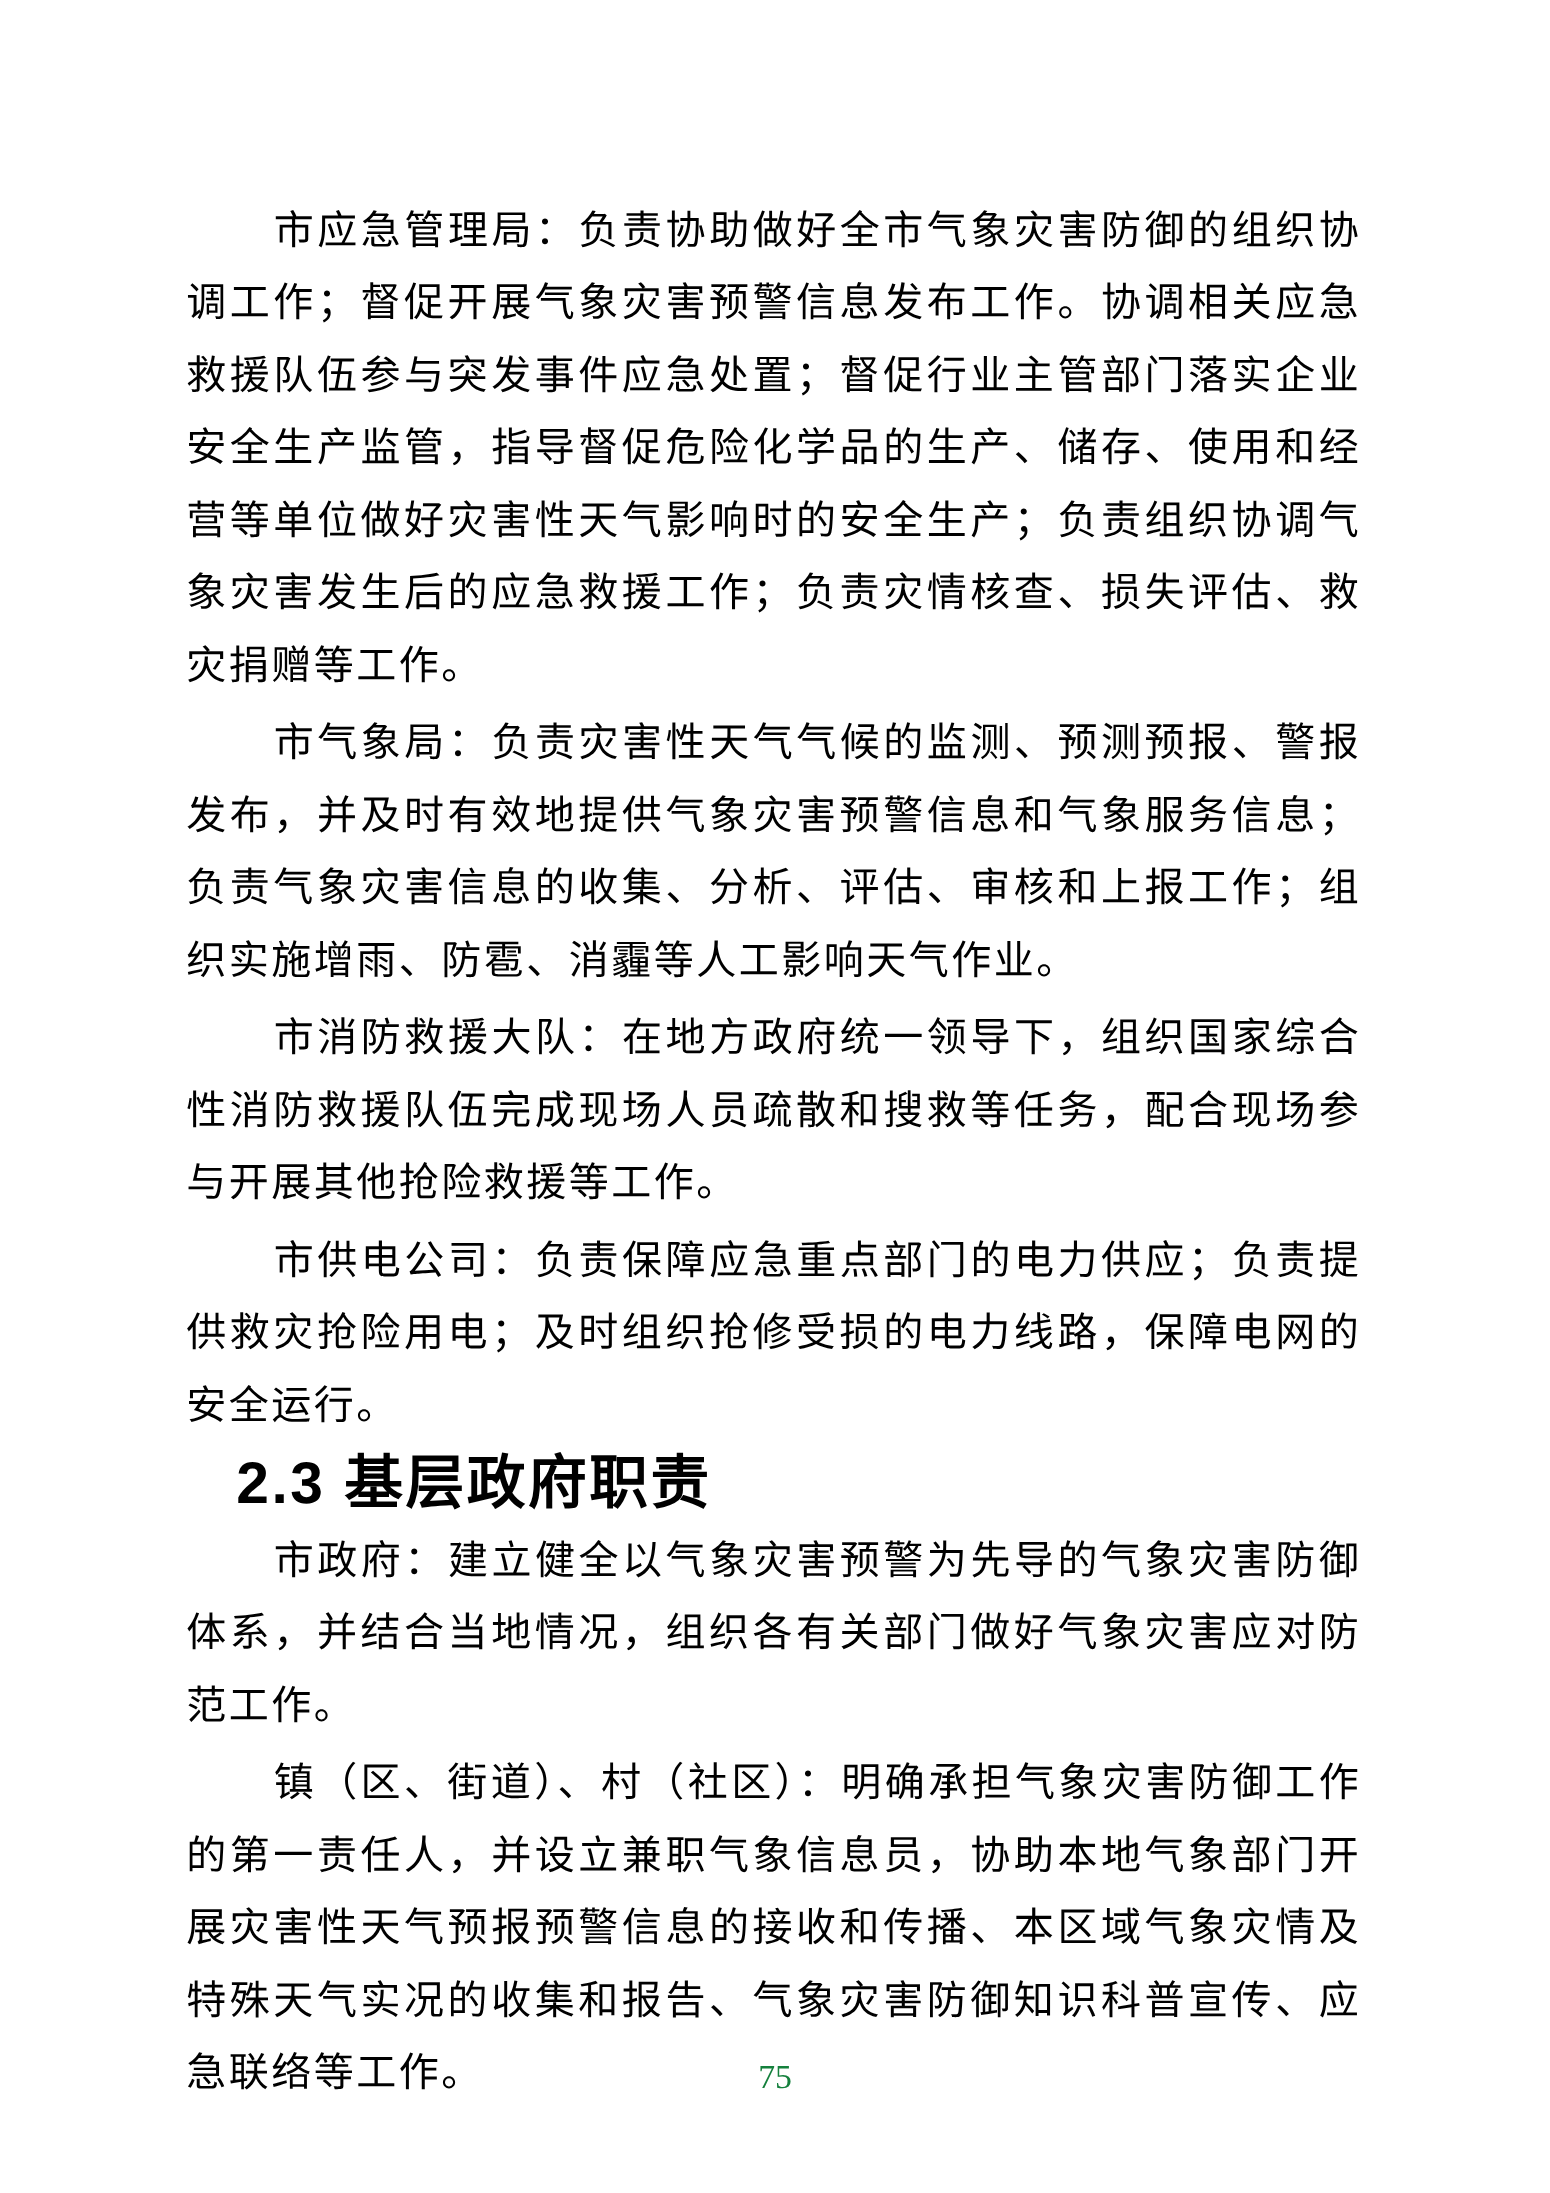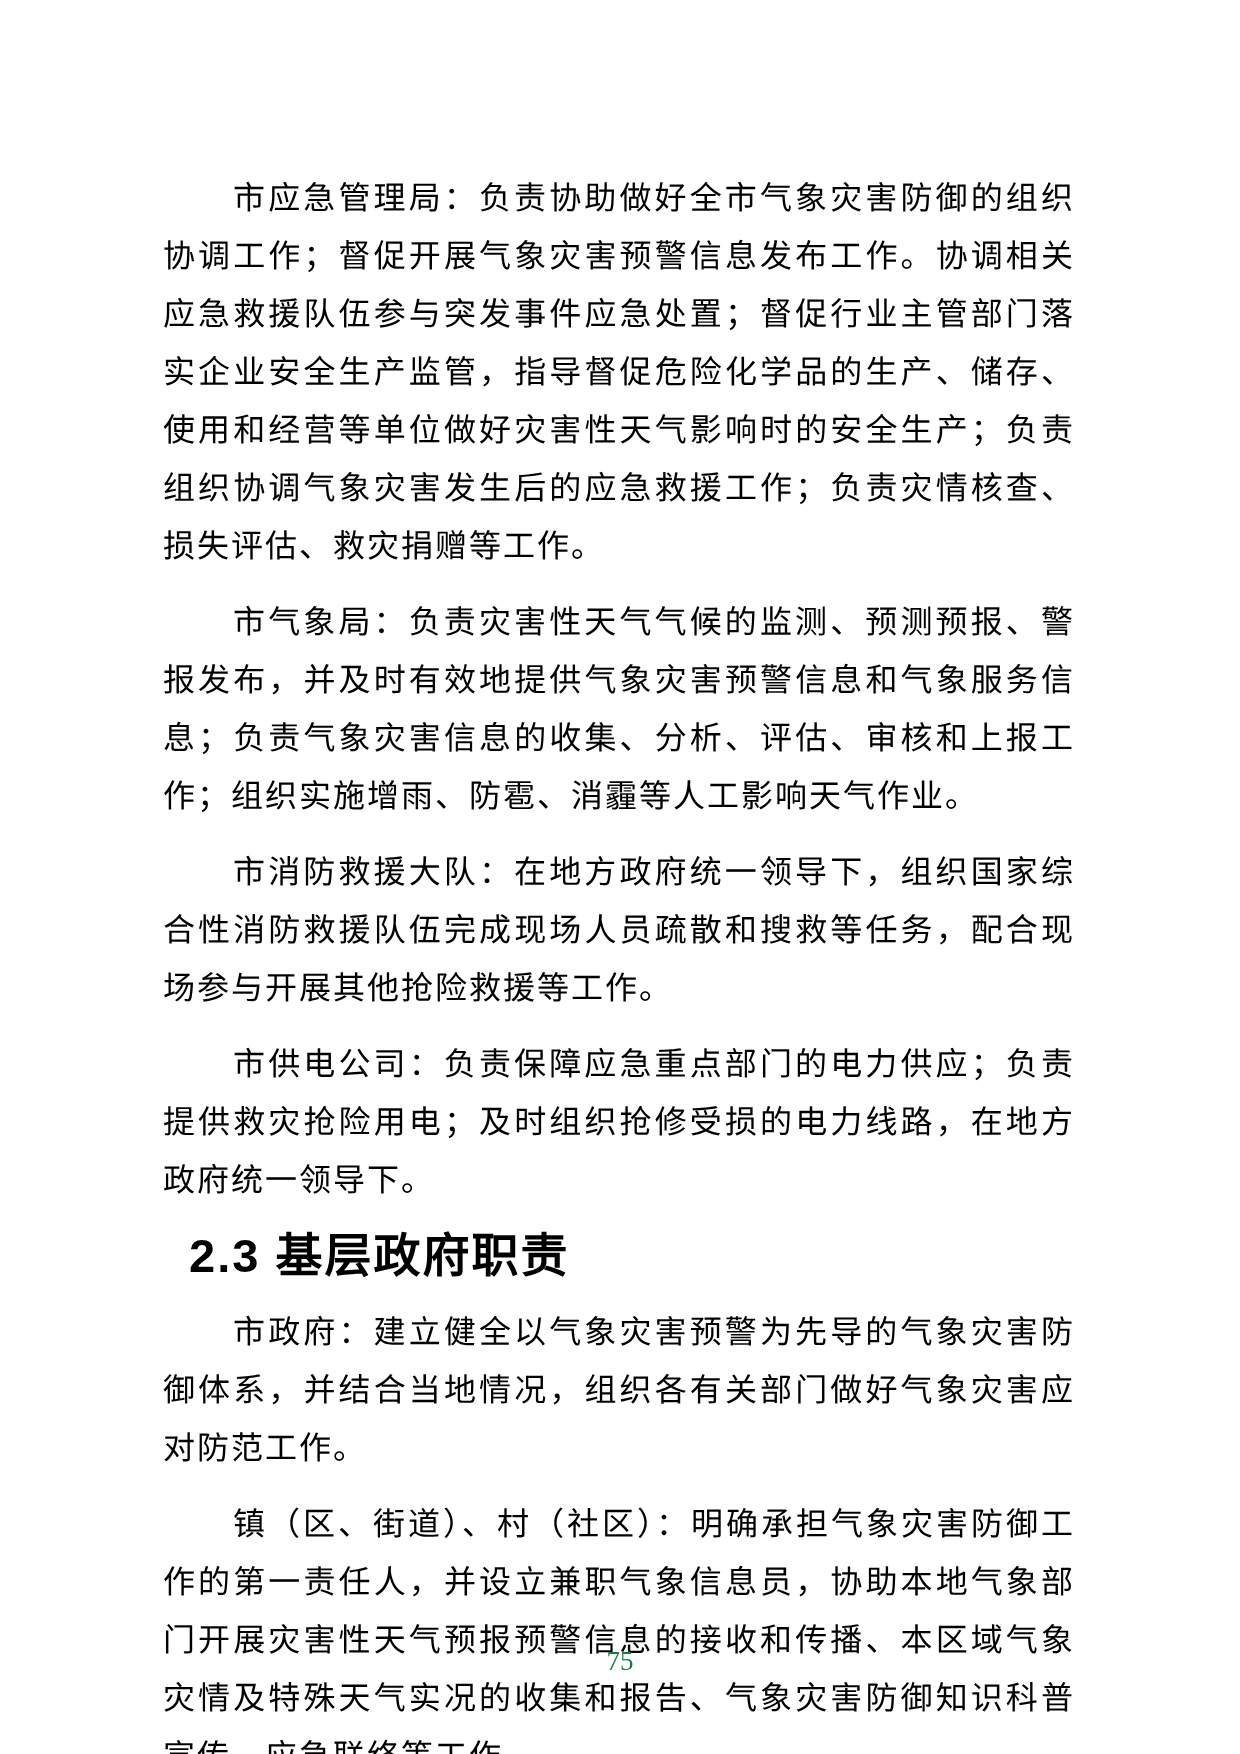--- a/index.html
+++ b/index.html
@@ -16,21 +16,21 @@
     font-family: "Liberation Serif", "DejaVu Serif", serif;
     color: #000000;
   }
   .content {
     position: absolute;
     left: 145px;
     top: 151px;
     width: 948px;
   }
   .para {
-    margin: 18px;
+    margin: 4px;
     font-size: 32px;
     line-height: 58px;
     letter-spacing: 2px;
     text-align: justify;
     text-align-last: left;
     text-indent: 70px;
     word-break: break-all;
   }
   .heading {
     margin: 0;
@@ -54,19 +54,19 @@
   }
 </style>
 </head>
 <body>
 
 <div class="page">
   <div class="content">
     <p class="para">市应急管理局：负责协助做好全市气象灾害防御的组织协调工作；督促开展气象灾害预警信息发布工作。协调相关应急救援队伍参与突发事件应急处置；督促行业主管部门落实企业安全生产监管，指导督促危险化学品的生产、储存、使用和经营等单位做好灾害性天气影响时的安全生产；负责组织协调气象灾害发生后的应急救援工作；负责灾情核查、损失评估、救灾捐赠等工作。</p>
     <p class="para">市气象局：负责灾害性天气气候的监测、预测预报、警报发布，并及时有效地提供气象灾害预警信息和气象服务信息；负责气象灾害信息的收集、分析、评估、审核和上报工作；组织实施增雨、防雹、消霾等人工影响天气作业。</p>
     <p class="para">市消防救援大队：在地方政府统一领导下，组织国家综合性消防救援队伍完成现场人员疏散和搜救等任务，配合现场参与开展其他抢险救援等工作。</p>
-    <p class="para">市供电公司：负责保障应急重点部门的电力供应；负责提供救灾抢险用电；及时组织抢修受损的电力线路，在地方政府统一领导下。</p>
+    <p class="para">市供电公司：负责保障应急重点部门的电力供应；负责提供救灾抢险用电；及时组织抢修受损的电力线路，保障电网的安全运行。</p>
     <h2 class="heading">2.3 基层政府职责</h2>
     <p class="para">市政府：建立健全以气象灾害预警为先导的气象灾害防御体系，并结合当地情况，组织各有关部门做好气象灾害应对防范工作。</p>
     <p class="para">镇（区、街道）、村（社区）：明确承担气象灾害防御工作的第一责任人，并设立兼职气象信息员，协助本地气象部门开展灾害性天气预报预警信息的接收和传播、本区域气象灾情及特殊天气实况的收集和报告、气象灾害防御知识科普宣传、应急联络等工作。</p>
   </div>
   <div class="page-number">75</div>
 </div>
 
 </body></html>

